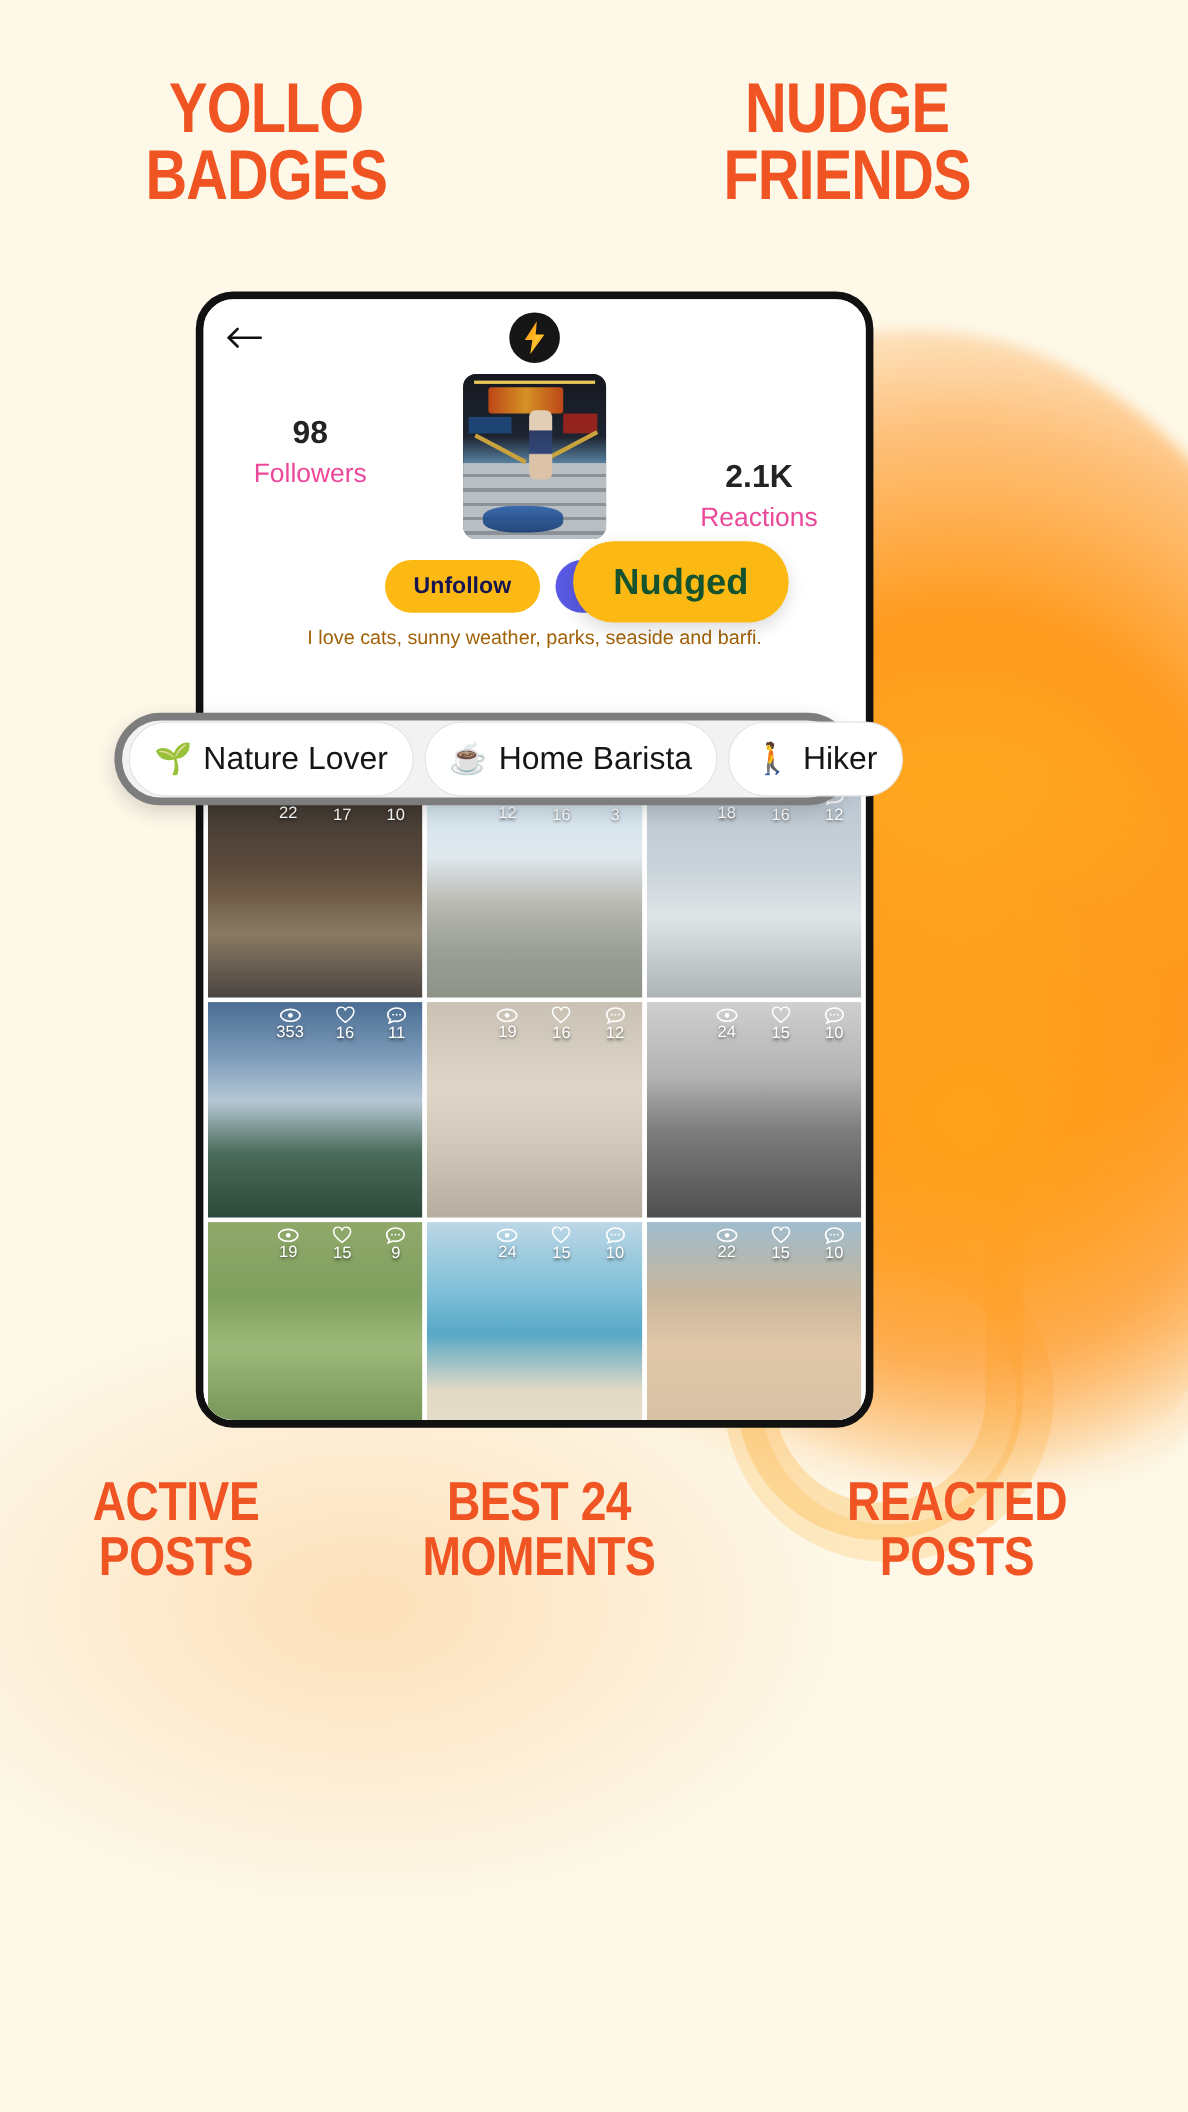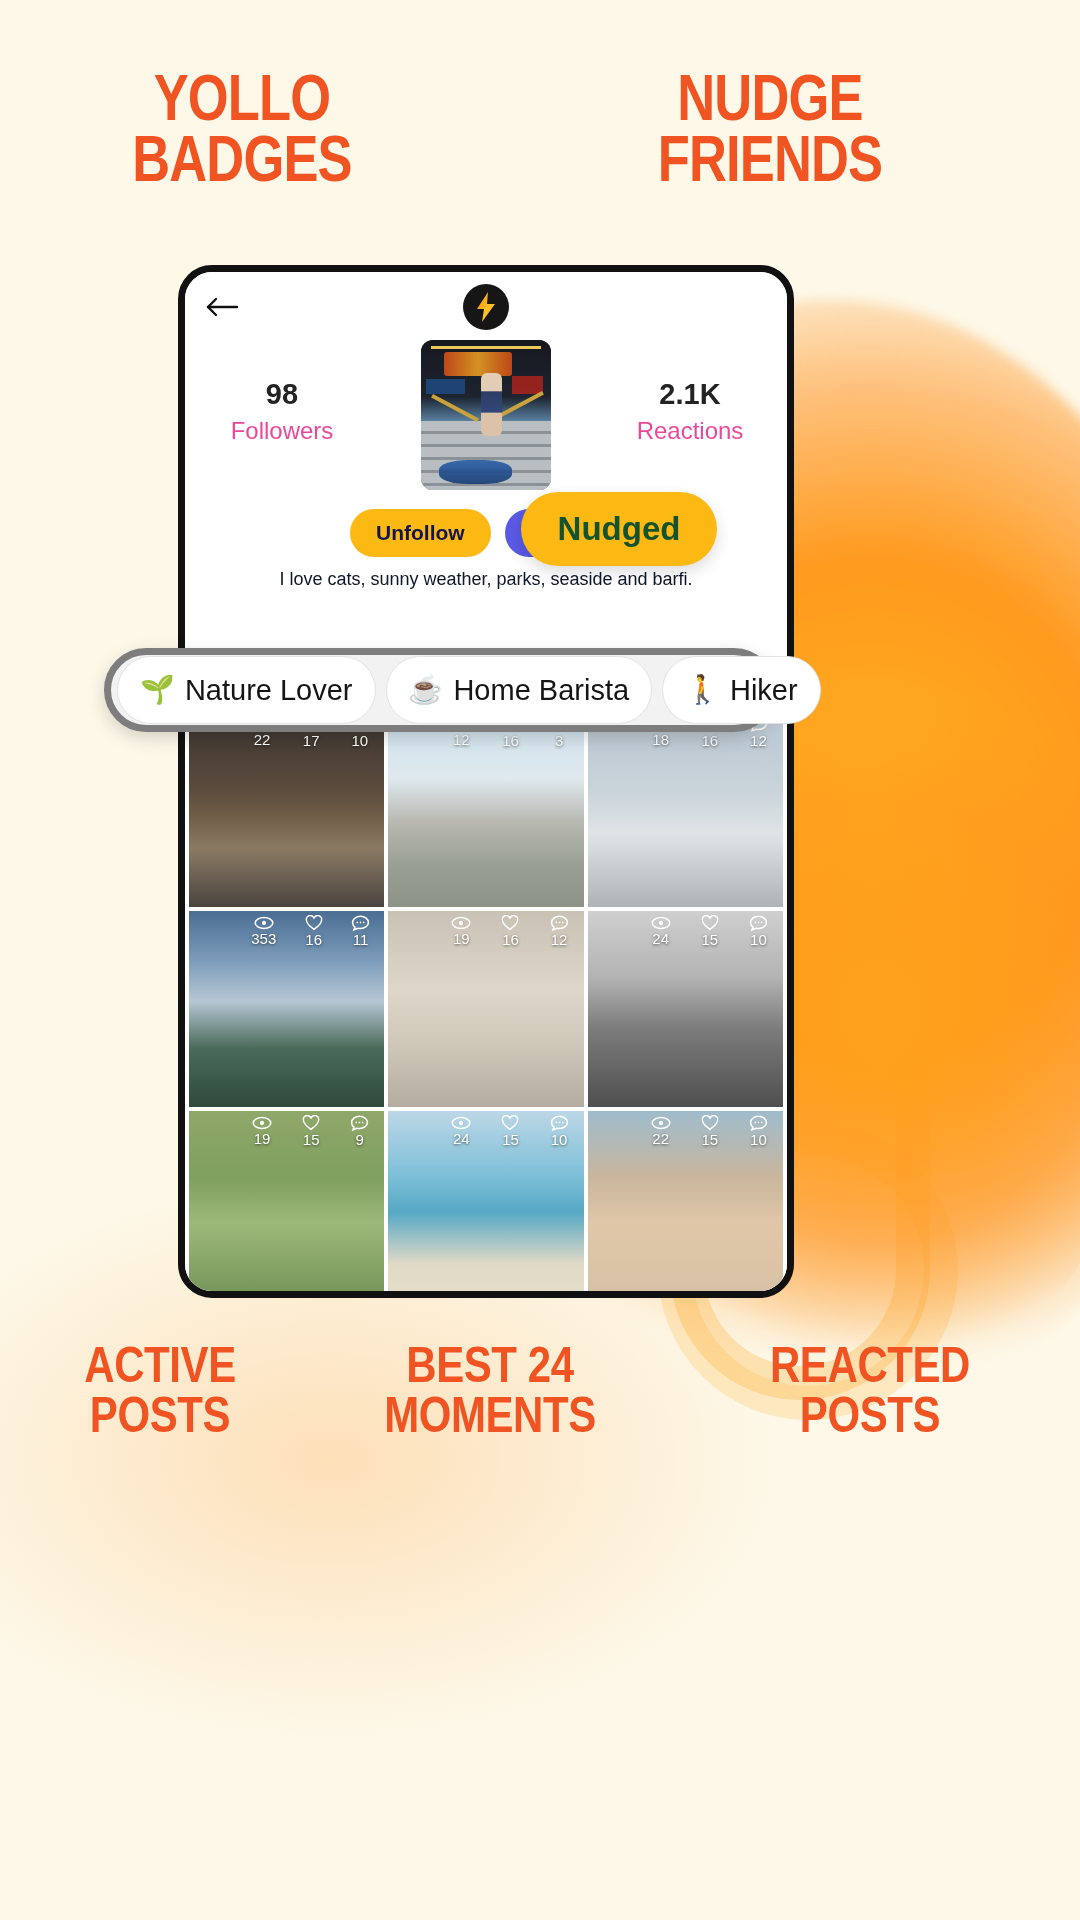--- a/index.html
+++ b/index.html
@@ -83,21 +83,21 @@
     width:46px; height:46px; border-radius:50%;
     background:#161616; display:flex; align-items:center; justify-content:center;
   }
 
   
   .stats-row {
     position:relative; height:155px;
   }
   .stat { position:absolute; top:38px; width:150px; text-align:center; }
   .stat.left { left:22px; }
-  .stat.right { right:22px; }
+  .stat.right { right:22px;margin-top:40px; }
   .stat-num { font-size:29px; font-weight:bold; color:#232323; }
   .stat-label { font-size:24px; color:#ec4899; margin-top:6px; }
 
   .avatar {
     position:absolute; left:50%; top:0px; transform:translateX(-50%);
     width:130px; height:150px; border-radius:12px; overflow:hidden;
     background:#1b1f2a;
   }
   .av-sky { position:absolute; inset:0;
     background: linear-gradient(#16181f 0%, #1d2430 38%, #5c86a8 55%, #9fb7c6 72%, #b9c4c9 100%); }
@@ -122,21 +122,21 @@
   
   .actions { display:flex; justify-content:center; gap:14px; margin-top:14px; position:relative; }
   .btn {
     border:none; border-radius:26px; padding:12px 26px;
     font-size:21px; font-weight:bold; cursor:pointer;
   }
   .btn-unfollow { background:#fdb913; color:#141450; }
   .btn-nudge { background:#5a5ae6; color:#fff; }
 
   .bio {
-    margin-top:12px; text-align:center; font-size:18px; color:#0f172a;
+    margin-top:12px; text-align:center; font-size:18px; color:#a16207;
     padding:0 8px;
   }
 
   
   .tabs { display:flex; margin-top:58px; border-bottom:1px solid #ececec; }
   .tab { flex:1; text-align:center; padding:14px 0 12px; position:relative; font-size:28px; }
   .tab.active::after {
     content:""; position:absolute; left:12%; right:12%; bottom:-1px;
     height:5px; background:#7d7d7d; border-radius:3px;
   }

